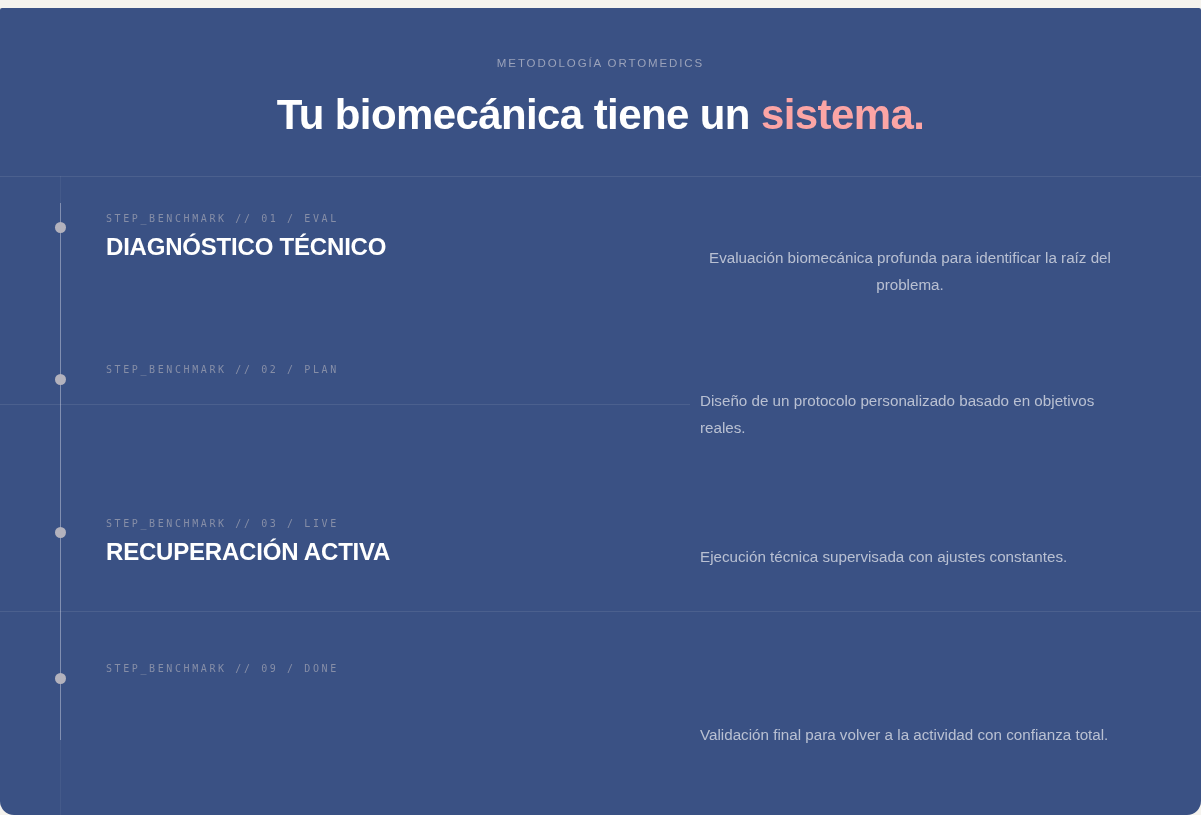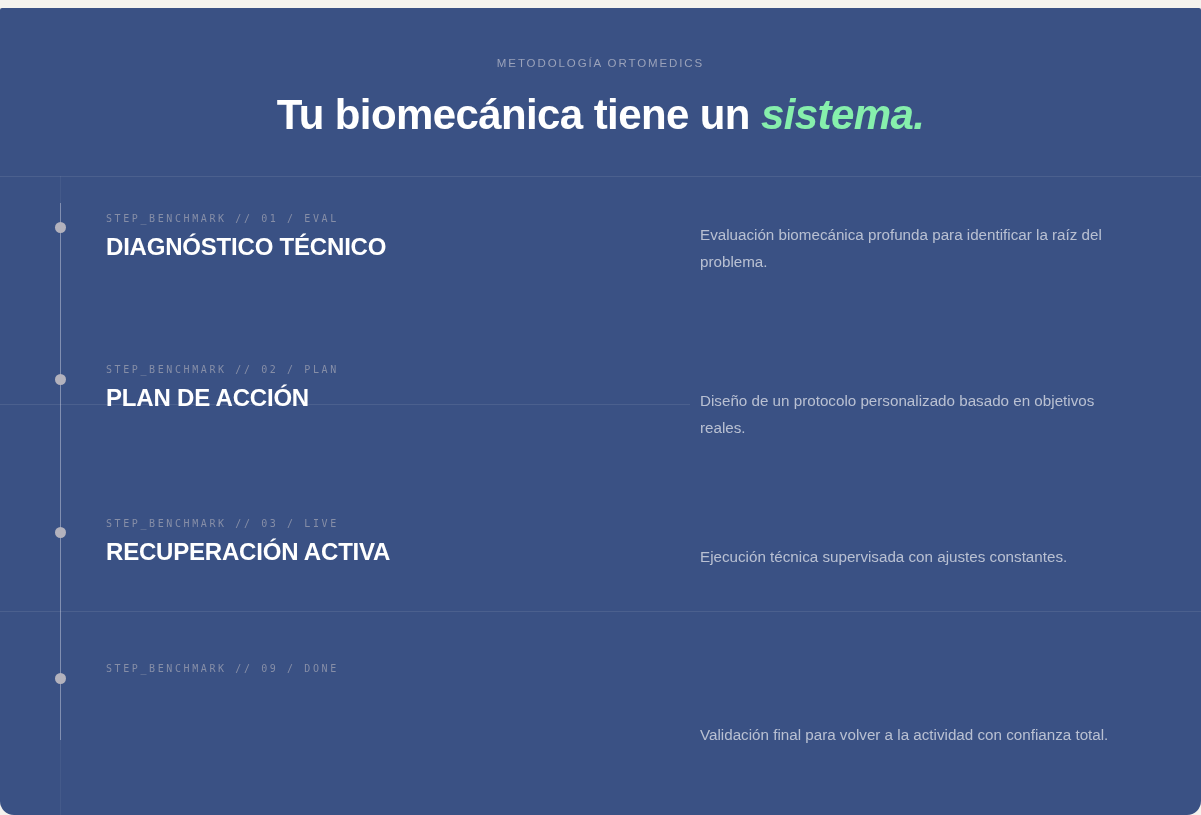--- a/index.html
+++ b/index.html
@@ -60,21 +60,21 @@
     top: 82px;
     width: 1201px;
     font-size: 42px;
     font-weight: 700;
     letter-spacing: -0.6px;
     color: #ffffff;
     line-height: 1.18;
     white-space: nowrap;
   }
 
-  .headline .accent { color: #86efac; font-style: italic; }
+  .headline .accent { color: #fca5a5; }
 
   
   .hdivider {
     position: absolute;
     height: 1px;
     background: rgba(255,255,255,0.085);
   }
   .hdiv-hero   { left: 0;   top: 168px; width: 1201px; }
   .hdiv-mid    { left: 0;   top: 396px; width: 690px; }
   .hdiv-full   { left: 0;   top: 603px; width: 1201px; }
@@ -154,21 +154,21 @@
   }
 
   .step-desc {
     position: absolute;
     left: 700px;
     width: 420px;
     font-size: 15.2px;
     line-height: 27px;
     color: #b9c0d2;
   }
-  .step-1 .step-desc { top: 45px; }
+  .step-1 .step-desc { top: 68px; text-align: center; }
   .step-2 .step-desc { top: 58px; }
   .step-3 .step-desc { top: 61px; }
   .step-4 .step-desc { top: 57px; margin-top: 36px; }
 </style>
 </head>
 <body>
 
 <div id="page">
 
   <div id="panel">
@@ -192,21 +192,20 @@
           <div class="step-code">STEP_BENCHMARK // 01 / EVAL</div>
           <div class="step-title">DIAGNÓSTICO TÉCNICO</div>
         </div>
         <div class="step-desc">Evaluación biomecánica profunda para identificar la raíz del problema.</div>
       </div>
 
       <div class="step step-2">
         <div class="dot"></div>
         <div class="step-left">
           <div class="step-code">STEP_BENCHMARK // 02 / PLAN</div>
-          <div class="step-title">PLAN DE ACCIÓN</div>
         </div>
         <div class="step-desc">Diseño de un protocolo personalizado basado en objetivos reales.</div>
       </div>
 
       <div class="step step-3">
         <div class="dot"></div>
         <div class="step-left">
           <div class="step-code">STEP_BENCHMARK // 03 / LIVE</div>
           <div class="step-title">RECUPERACIÓN ACTIVA</div>
         </div>

